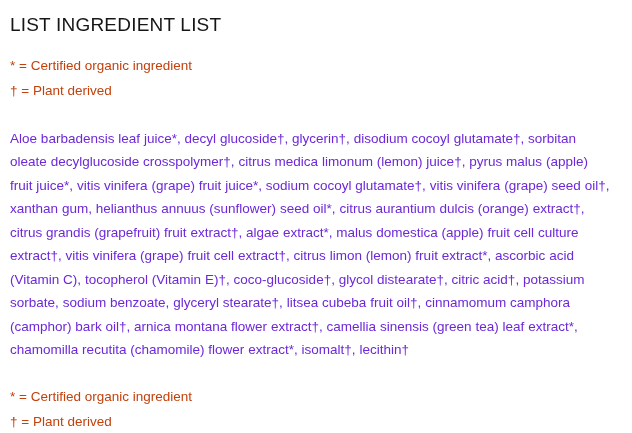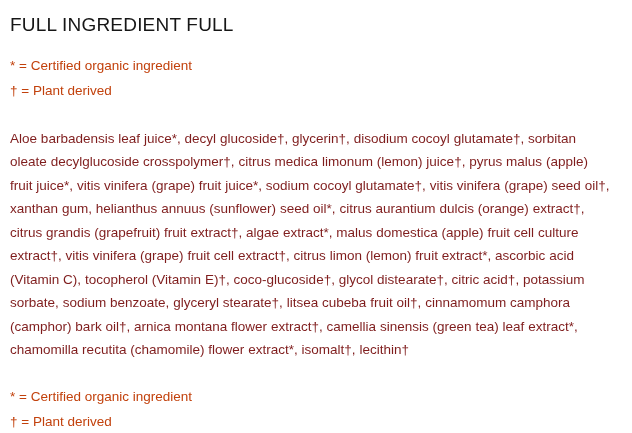--- a/index.html
+++ b/index.html
@@ -41,36 +41,36 @@
   }
   .spacer-lg {
     height: 20px;
   }
   .spacer-md {
     height: 22px;
   }
   .ingredients {
     font-size: 13.5px;
     line-height: 23.5px;
-    color: #7f1d1d;
+    color: #6d28d9;
     margin: 0;
     text-align: left;
     max-width: 604px;
     word-spacing: 0.1px;
   }
   .legend-bottom .legend-line {
     line-height: 25px;
   }
 </style>
 </head>
 <body>
 
 <div class="page">
 
-  <h1 class="doc-title">FULL INGREDIENT FULL</h1>
+  <h1 class="doc-title">LIST INGREDIENT LIST</h1>
 
   <div class="legend">
     <p class="legend-line">* = Certified organic ingredient</p>
     <p class="legend-line">† = Plant derived</p>
   </div>
 
   <div class="spacer-lg"></div>
 
   <p class="ingredients">Aloe barbadensis leaf juice*, decyl glucoside†, glycerin†, disodium cocoyl glutamate†, sorbitan oleate decylglucoside crosspolymer†, citrus medica limonum (lemon) juice†, pyrus malus (apple) fruit juice*, vitis vinifera (grape) fruit juice*, sodium cocoyl glutamate†, vitis vinifera (grape) seed oil†, xanthan gum, helianthus annuus (sunflower) seed oil*, citrus aurantium dulcis (orange) extract†, citrus grandis (grapefruit) fruit extract†, algae extract*, malus domestica (apple) fruit cell culture extract†, vitis vinifera (grape) fruit cell extract†, citrus limon (lemon) fruit extract*, ascorbic acid (Vitamin C), tocopherol (Vitamin E)†, coco-glucoside†, glycol distearate†, citric acid†, potassium sorbate, sodium benzoate, glyceryl stearate†, litsea cubeba fruit oil†, cinnamomum camphora (camphor) bark oil†, arnica montana flower extract†, camellia sinensis (green tea) leaf extract*, chamomilla recutita (chamomile) flower extract*, isomalt†, lecithin†</p>
 

